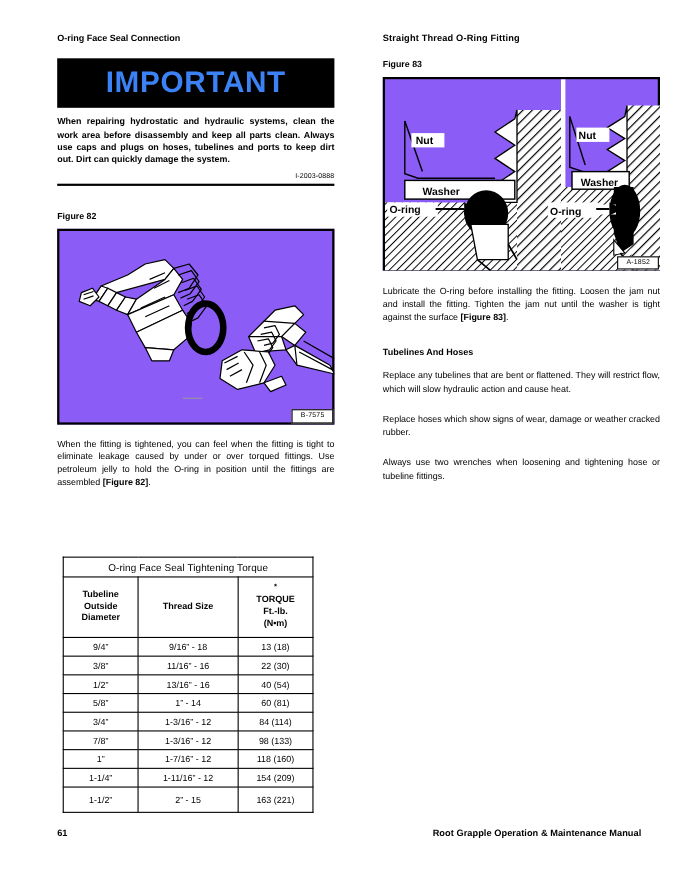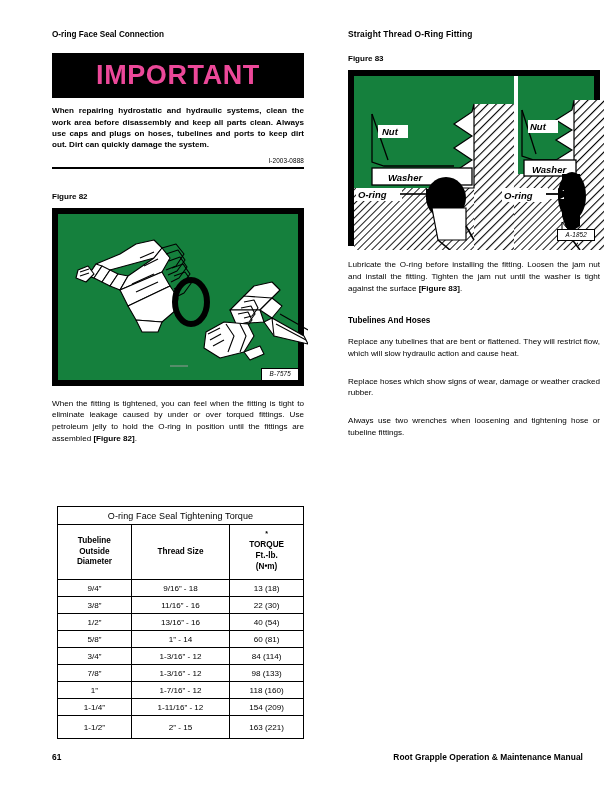--- a/index.html
+++ b/index.html
@@ -64,21 +64,21 @@
     margin-top: 2px;
   }
   .important-bar {
     background: #000000;
     height: 45px;
     display: flex;
     align-items: center;
     justify-content: center;
   }
   .important-bar .word {
-    color: #ec4899;
+    color: #3b82f6;
     font-size: 27px;
     font-weight: bold;
     letter-spacing: 0.6px;
     line-height: 1;
     text-align: right;
   }
   .important-body {
     font-size: 8.1px;
     font-weight: bold;
     line-height: 1.42;
@@ -91,25 +91,24 @@
     margin-top: 6px;
     letter-spacing: 0.1px;
   }
   .rule-black {
     border-top: 2px solid #000;
     margin-top: 3px;
   }
 
   
   .fig-frame {
-    border: 6px solid #000000;
+    border: 2px solid #000000;
     position: relative;
-    background: #15803d;
+    background: #8b5cf6;
     box-sizing: border-box;
-    font-style: italic;
   }
   .fig-code-box {
     position: absolute;
     right: -1px;
     bottom: -1px;
     border: 1px solid #000;
     background: #fff;
     font-size: 6.3px;
     padding: 2px 7px 2px 7px;
     letter-spacing: 0.2px;
@@ -129,21 +128,21 @@
     font-size: 8.2px;
     font-weight: bold;
     margin: 0 0 11px 0;
   }
 
   
   .torque-table {
     position: absolute;
     left: 57px;
     top: 506px;
-    width: 247px;
+    width: 228px;
     border-collapse: collapse;
     font-size: 8px;
   }
   .torque-table td, .torque-table th {
     border: 1px solid #000;
     text-align: center;
     padding: 0;
     font-weight: normal;
   }
   .tt-title {

